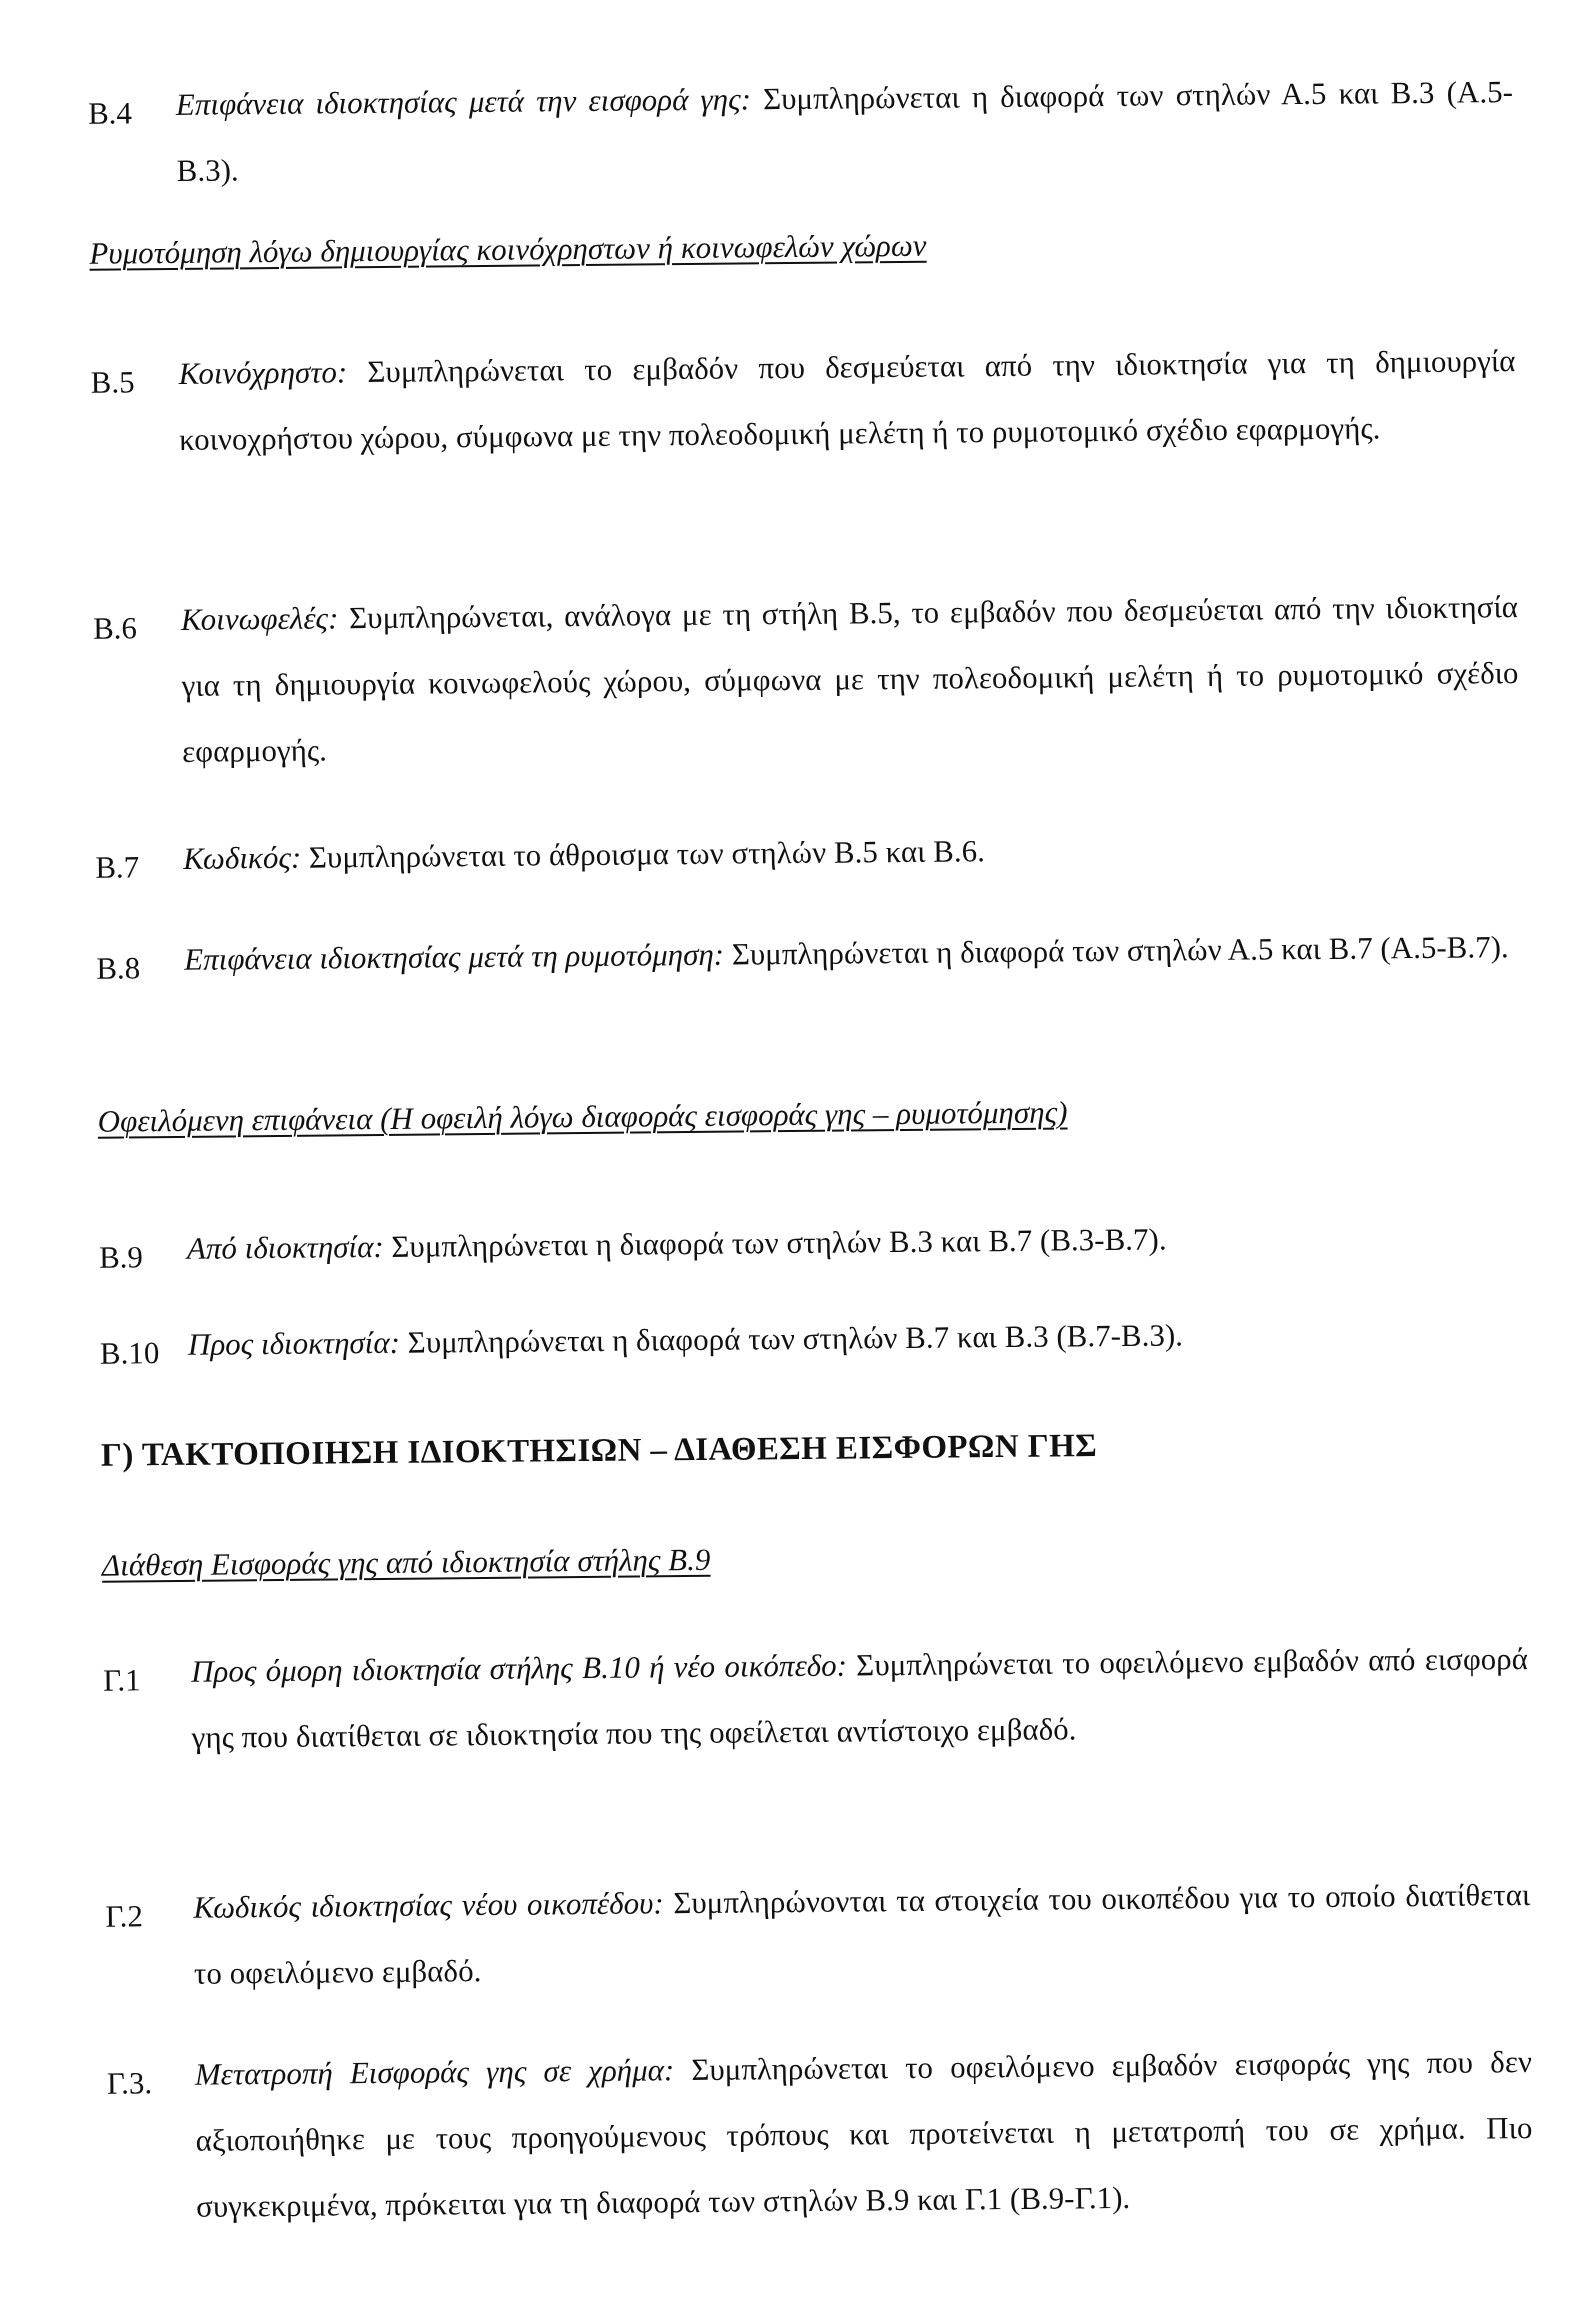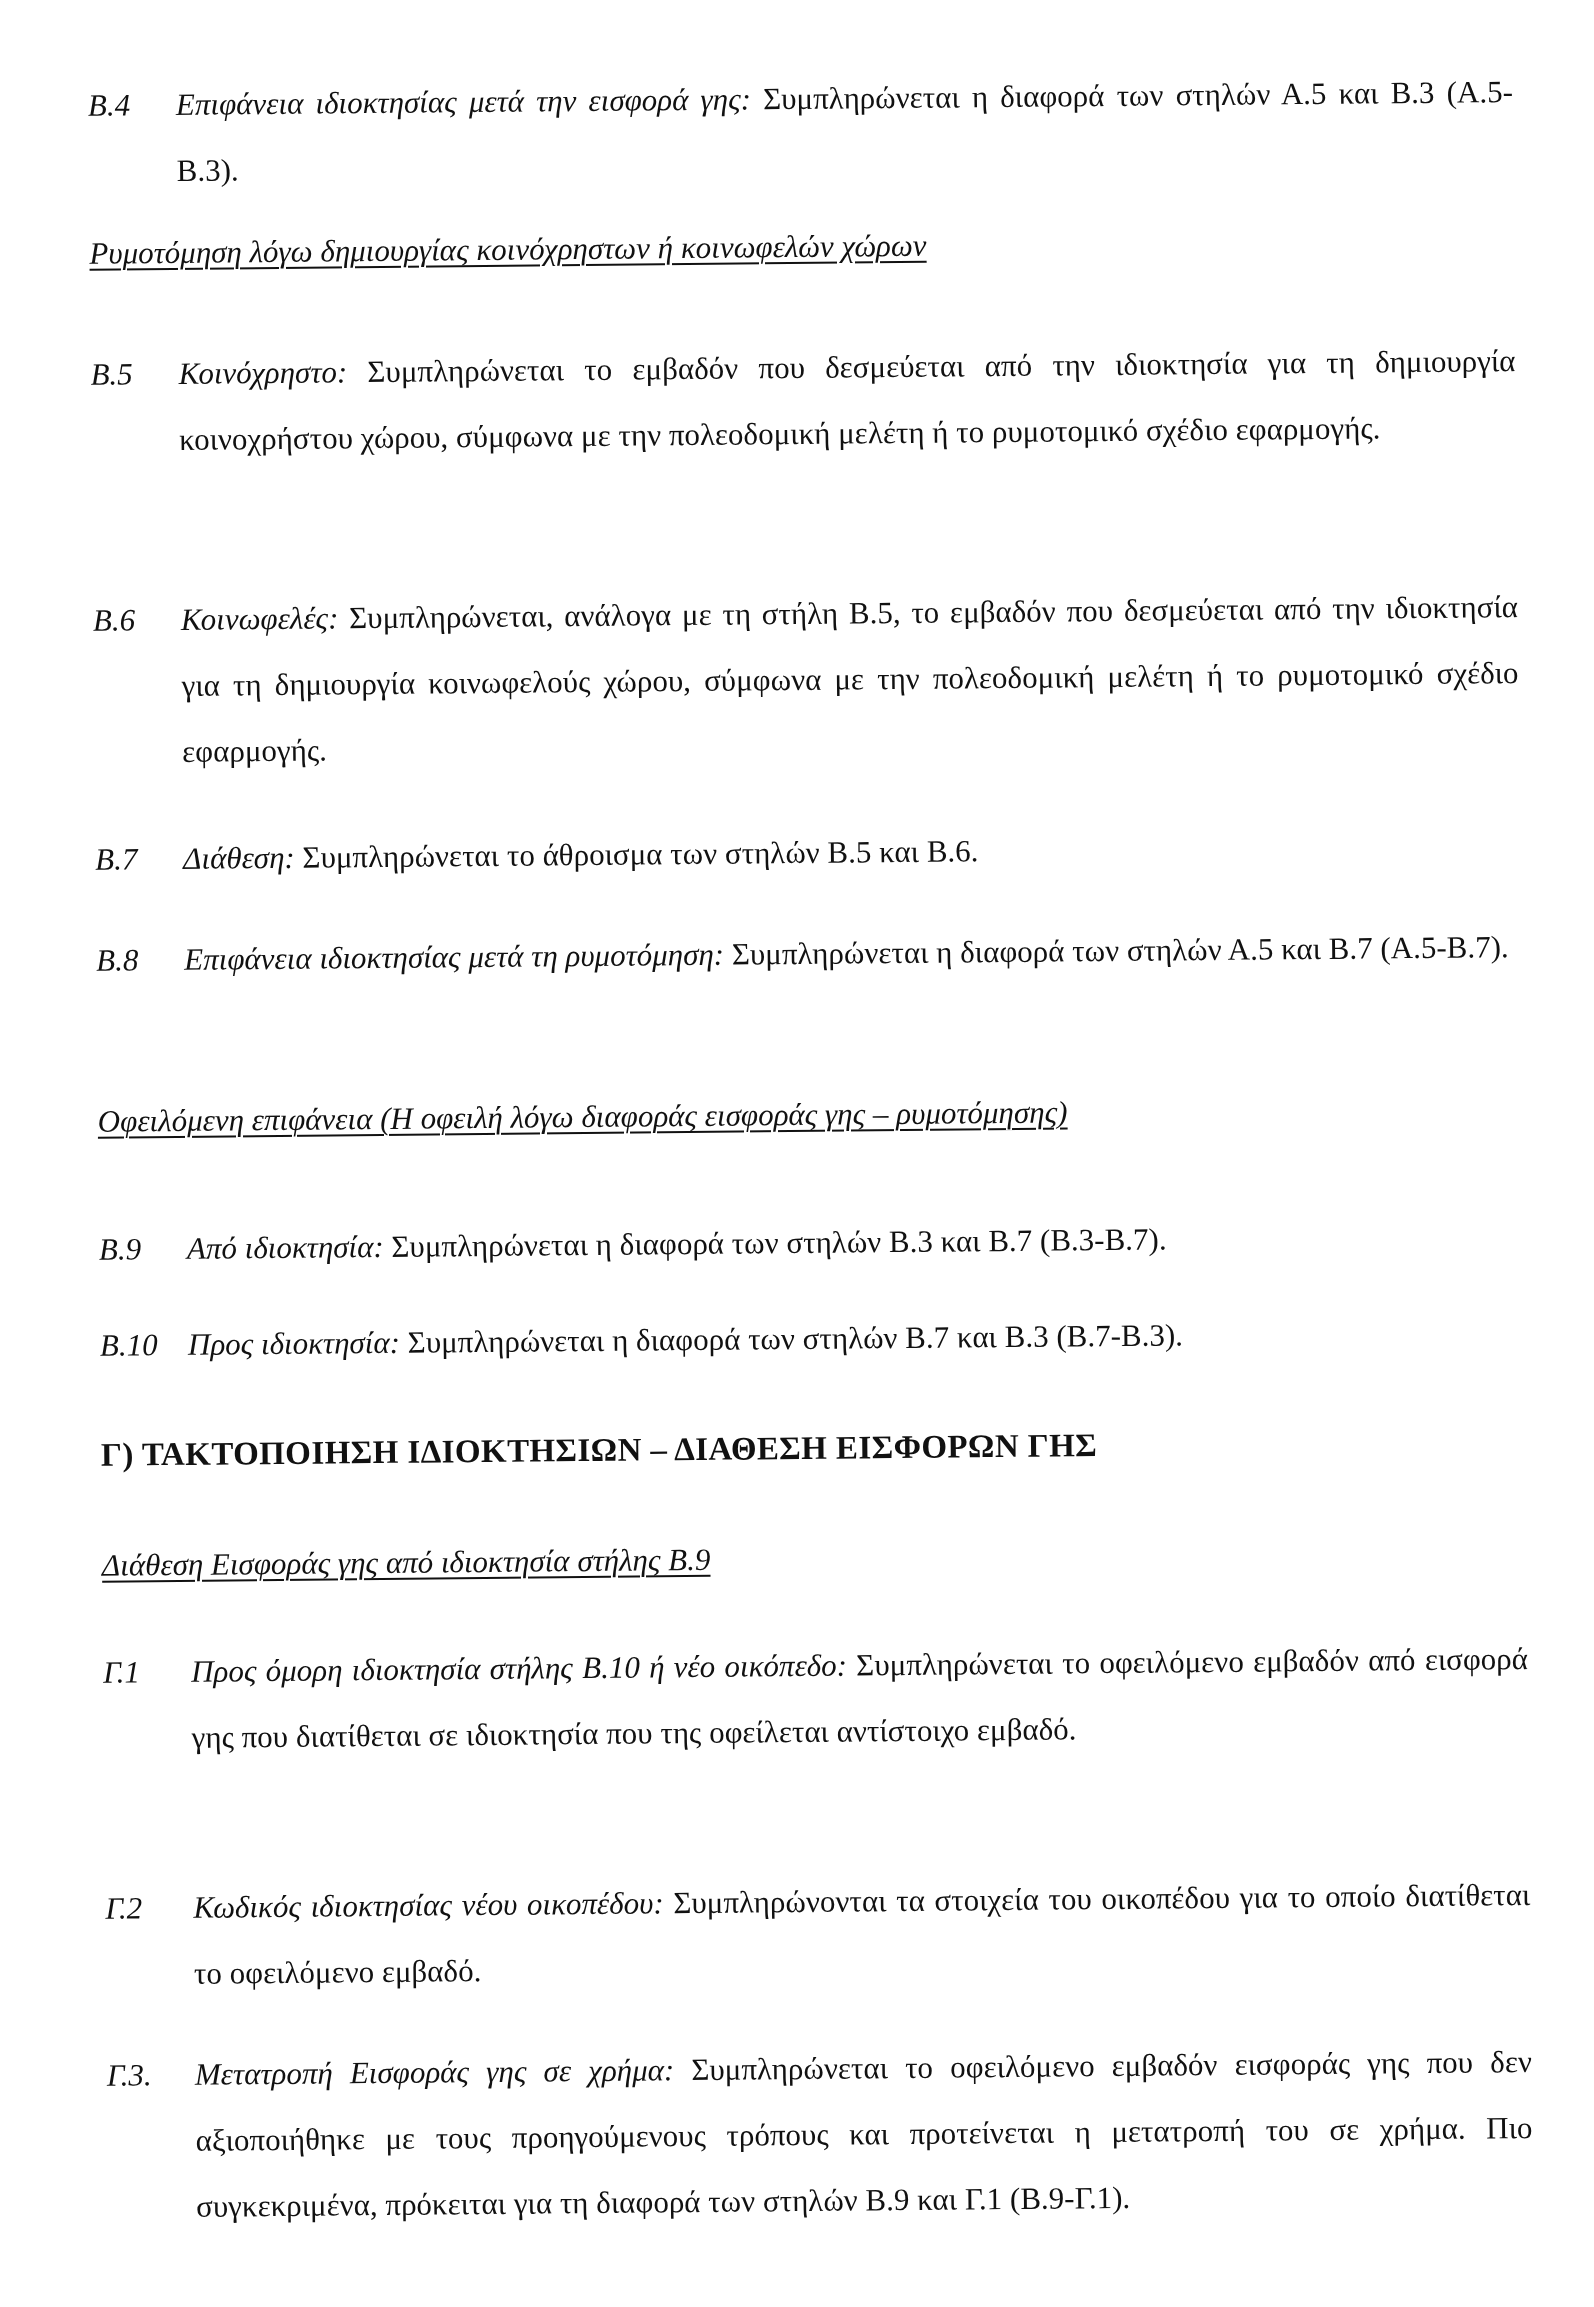--- a/index.html
+++ b/index.html
@@ -25,22 +25,21 @@
     .item {
       position: absolute;
       left: 98px;
       width: 1425px;
       font-size: 31px;
       line-height: 66px;
     }
     .item .label {
       position: absolute;
       left: 0;
-      top: 0;
-      font-style: italic;
+      top: 8px;
     }
     .item .body {
       margin-left: 88px;
       text-align: justify;
     }
     .item .term {
       font-style: italic;
     }
     .subhead {
       position: absolute;
@@ -76,21 +75,21 @@
     <div class="body"><span class="term">Κοινόχρηστο:</span><span> Συμπληρώνεται το εμβαδόν που δεσμεύεται από την ιδιοκτησία για τη δημιουργία κοινοχρήστου χώρου, σύμφωνα με την πολεοδομική μελέτη ή το ρυμοτομικό σχέδιο εφαρμογής.</span></div>
   </div>
 
   <div class="item" style="top:581px;">
     <span class="label">B.6</span>
     <div class="body"><span class="term">Κοινωφελές:</span><span> Συμπληρώνεται, ανάλογα με τη στήλη Β.5, το εμβαδόν που δεσμεύεται από την ιδιοκτησία για τη δημιουργία κοινωφελούς χώρου, σύμφωνα με την πολεοδομική μελέτη ή το ρυμοτομικό σχέδιο εφαρμογής.</span></div>
   </div>
 
   <div class="item" style="top:820px;">
     <span class="label">B.7</span>
-    <div class="body"><span class="term">Διάθεση:</span><span> Συμπληρώνεται το άθροισμα των στηλών Β.5 και Β.6.</span></div>
+    <div class="body"><span class="term">Κωδικός:</span><span> Συμπληρώνεται το άθροισμα των στηλών Β.5 και Β.6.</span></div>
   </div>
 
   <div class="item" style="top:921px;">
     <span class="label">B.8</span>
     <div class="body"><span class="term">Επιφάνεια ιδιοκτησίας μετά τη ρυμοτόμηση:</span><span> Συμπληρώνεται η διαφορά των στηλών Α.5 και Β.7 (Α.5-Β.7).</span></div>
   </div>
 
   <div class="subhead" style="top:1097px;">Οφειλόμενη επιφάνεια (Η οφειλή λόγω διαφοράς εισφοράς γης – ρυμοτόμησης)</div>
 
   <div class="item" style="top:1210px;">

